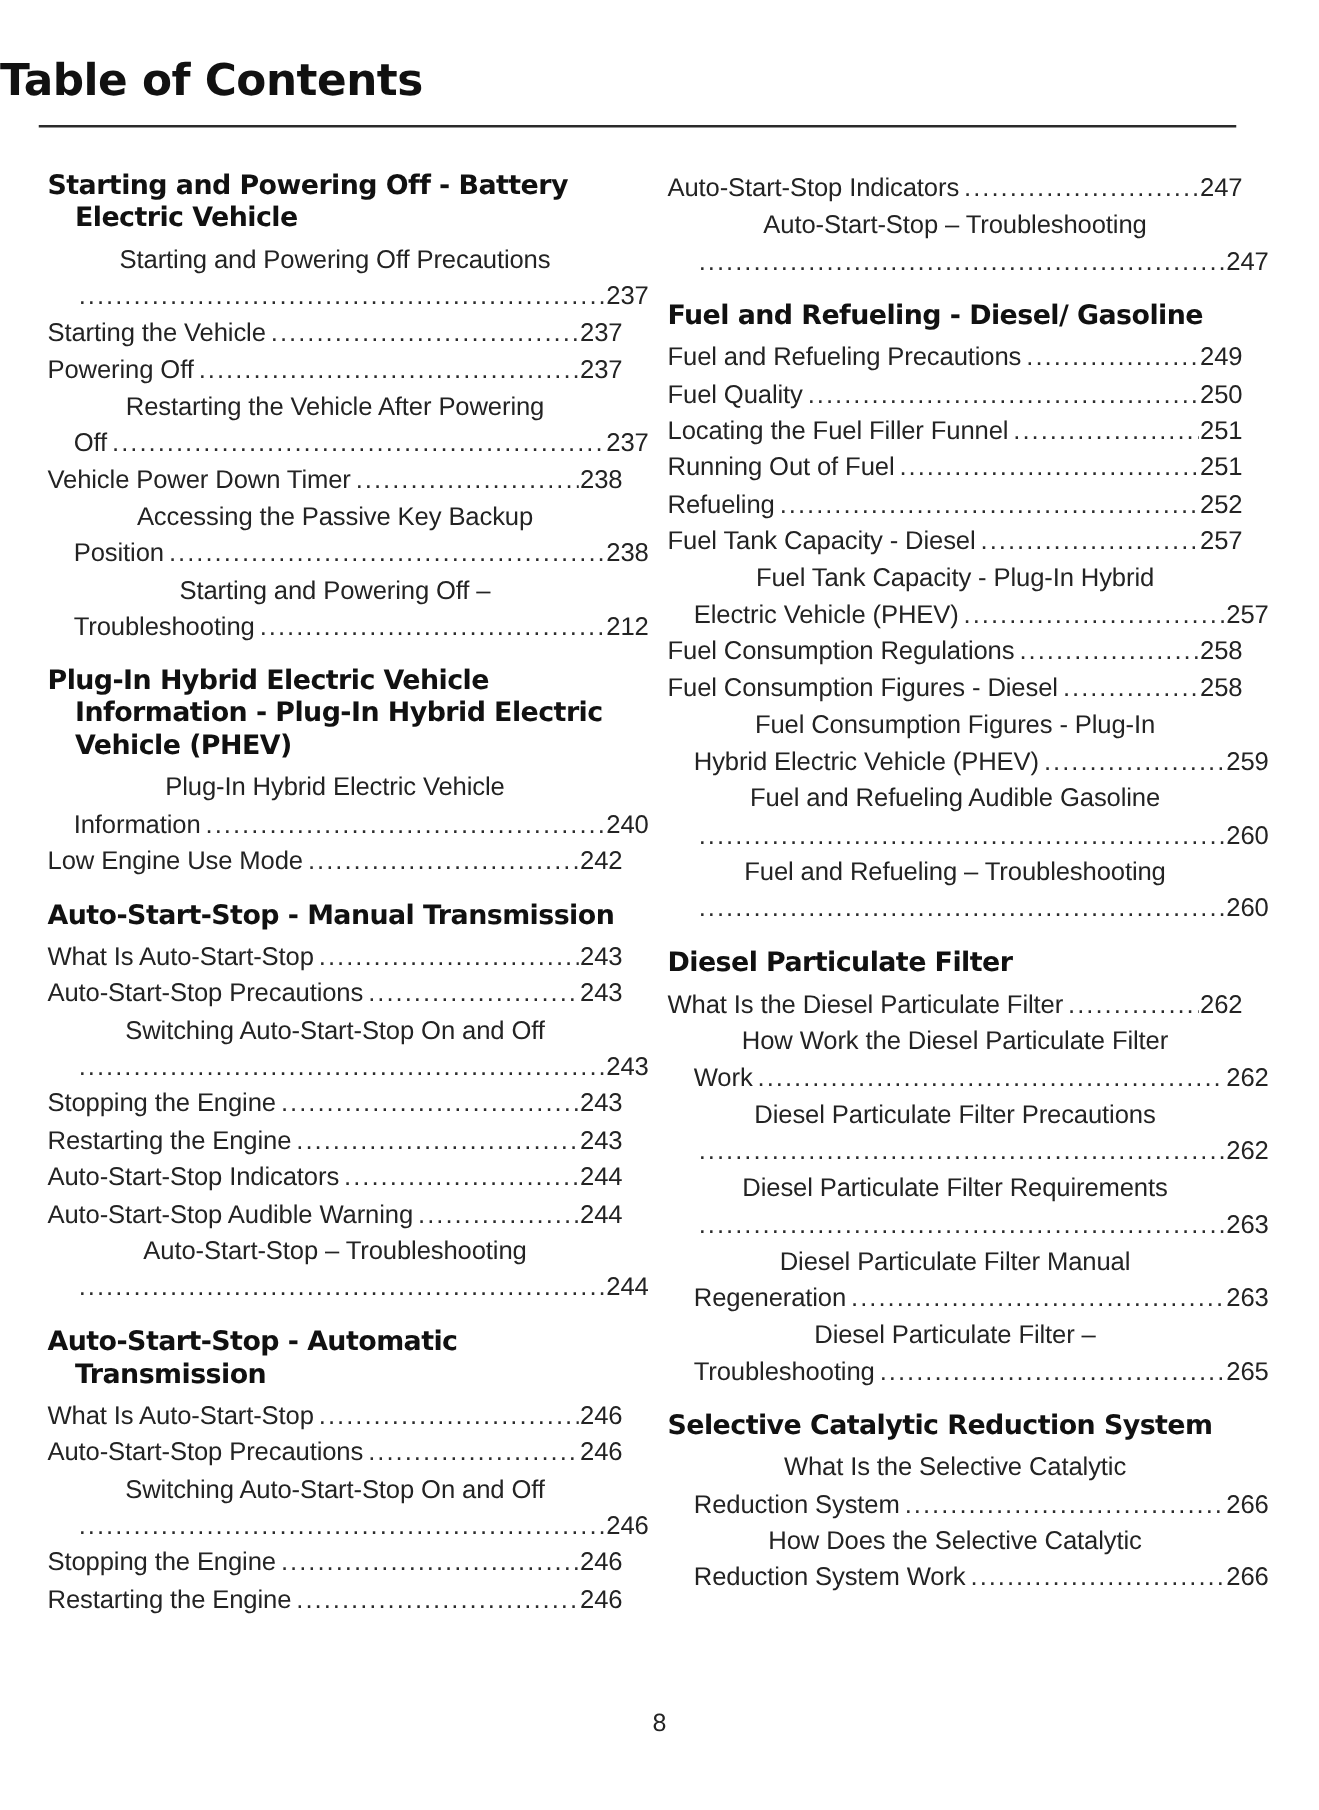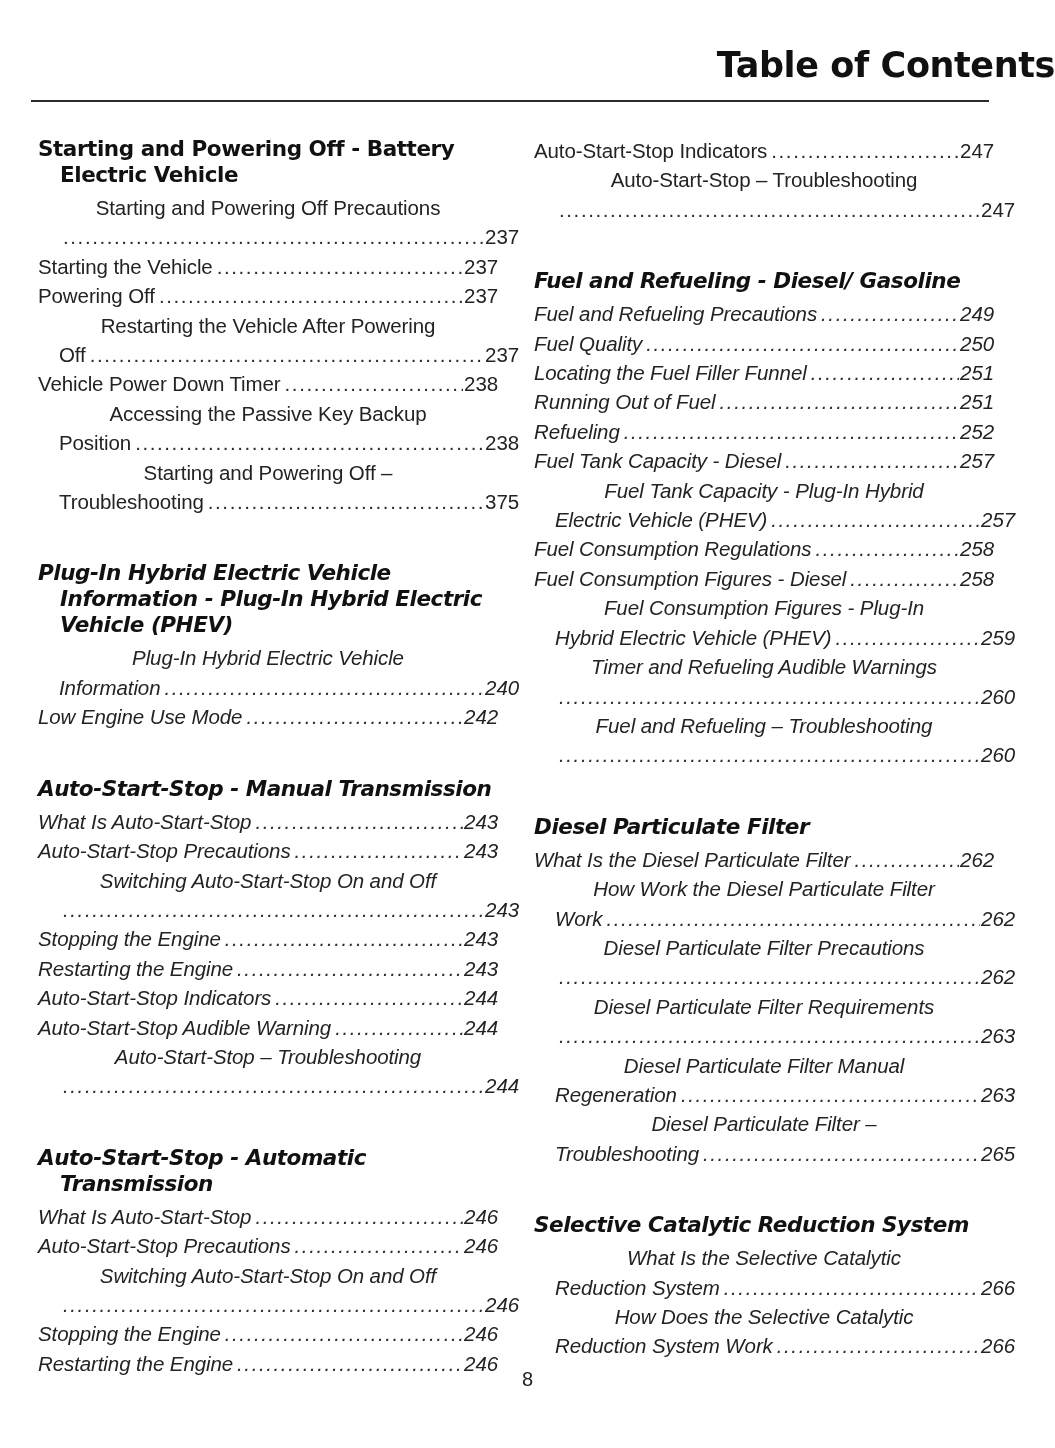--- a/index.html
+++ b/index.html
@@ -15,21 +15,21 @@
     position: relative;
     overflow: hidden;
   }
   .page {
     width: 1055px;
     height: 1448px;
     position: relative;
     box-sizing: border-box;
   }
   .doc-title {
-    text-align: right;
+    text-align: left;
     font-family: "DejaVu Sans", sans-serif;
     font-weight: bold;
     font-size: 35px;
     letter-spacing: -0.4px;
     color: #111111;
     padding-top: 48px;
     line-height: 1.0;
   }
   .title-rule {
     position: absolute;
@@ -48,21 +48,21 @@
     gap: 0px;
   }
   .col {
     width: 460px;
     box-sizing: border-box;
   }
   .col-left  { margin-left: 38px; }
   .col-right { margin-left: 36px; }
 
   .section { margin-bottom: 0; }
-  .section + .section { margin-top: 44px; font-style: italic; }
+  .section + .section { margin-top: 16px; }
 
   .sec-head {
     font-family: "DejaVu Sans", sans-serif;
     font-weight: bold;
     font-size: 21.5px;
     line-height: 26px;
     letter-spacing: -0.45px;
     color: #111111;
     padding-left: 22px;
     text-indent: -22px;
@@ -173,21 +173,21 @@
               <span class="lbl">Position </span>
               <span class="leader">........................................................................................................................................................................................................</span>
               <span class="pg">238</span>
             </div>
           </div>
           <div class="entry">
             <span class="wrap-first">Starting and Powering Off –</span>
             <div class="row indent">
               <span class="lbl">Troubleshooting</span>
               <span class="leader">........................................................................................................................................................................................................</span>
-              <span class="pg">375</span>
+              <span class="pg">212</span>
             </div>
           </div>
         </div>
         <div class="section">
           <div class="sec-head">Plug-In Hybrid Electric Vehicle Information - Plug-In Hybrid Electric Vehicle (PHEV)</div>
           <div class="entry">
             <span class="wrap-first">Plug-In Hybrid Electric Vehicle</span>
             <div class="row indent">
               <span class="lbl">Information</span>
               <span class="leader">........................................................................................................................................................................................................</span>
@@ -385,21 +385,21 @@
           </div>
           <div class="entry">
             <span class="wrap-first">Fuel Consumption Figures - Plug-In</span>
             <div class="row indent">
               <span class="lbl">Hybrid Electric Vehicle (PHEV)</span>
               <span class="leader">........................................................................................................................................................................................................</span>
               <span class="pg">259</span>
             </div>
           </div>
           <div class="entry">
-            <span class="wrap-first">Timer and Refueling Audible Warnings</span>
+            <span class="wrap-first">Fuel and Refueling Audible Gasoline</span>
             <div class="row indent">
               <span class="leader">........................................................................................................................................................................................................</span>
               <span class="pg">260</span>
             </div>
           </div>
           <div class="entry">
             <span class="wrap-first">Fuel and Refueling – Troubleshooting</span>
             <div class="row indent">
               <span class="leader">........................................................................................................................................................................................................</span>
               <span class="pg">260</span>

